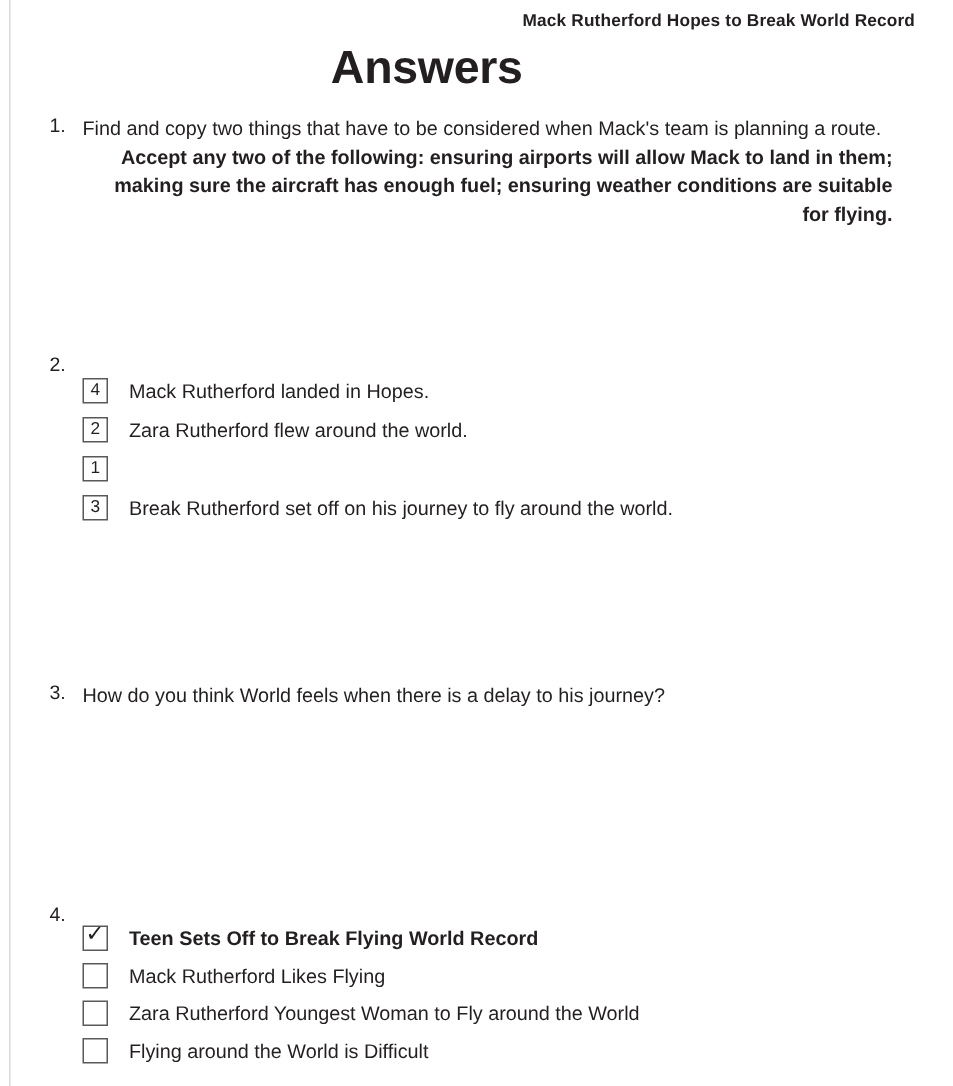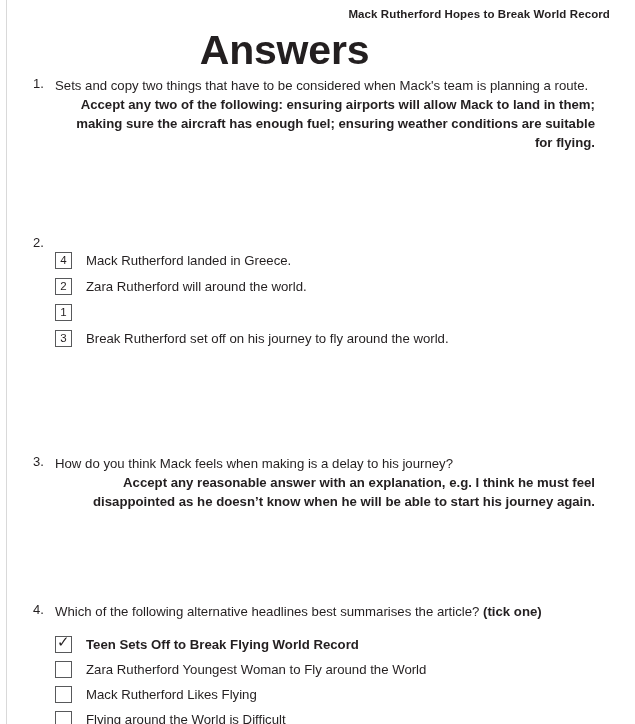--- a/index.html
+++ b/index.html
@@ -39,21 +39,21 @@
     letter-spacing: 0.1px;
     color: #231f20;
     text-align: right;
   }
   .title {
     position: absolute;
     top: 27px;
     left: 0;
     width: 569px;
     text-align: center;
-    font-size: 41px;
+    font-size: 31px;
     font-weight: bold;
     letter-spacing: -0.2px;
     color: #231f20;
   }
   .qlist {
     position: absolute;
     top: 76px;
     left: 0;
     width: 635px;
   }
@@ -165,72 +165,70 @@
   <div class="left-rule"></div>
 
   <div class="header">Mack Rutherford Hopes to Break World Record</div>
 
   <div class="title">Answers</div>
 
   <div class="qlist">
 
     <div class="q" id="q1">
       <div class="qnum">1.</div>
-      <div class="qtext">Sets and copy two things that have to be considered when Mack's team is planning a route.</div>
+      <div class="qtext">Find and copy two things that have to be considered when Mack's team is planning a route.</div>
       <div class="answer">Accept any two of the following: ensuring airports will allow Mack to land in them; making sure the aircraft has enough fuel; ensuring weather conditions are suitable for flying.</div>
     </div>
 
     <div class="q" id="q2">
       <div class="qnum">2.</div>
       <div class="order-list">
         <div class="order-row">
           <div class="order-box">4</div>
-          <div class="order-label">Mack Rutherford landed in Greece.</div>
+          <div class="order-label">Mack Rutherford landed in Hopes.</div>
         </div>
         <div class="order-row">
           <div class="order-box">2</div>
-          <div class="order-label">Zara Rutherford will around the world.</div>
+          <div class="order-label">Zara Rutherford flew around the world.</div>
         </div>
         <div class="order-row">
           <div class="order-box">1</div>
         </div>
         <div class="order-row">
           <div class="order-box">3</div>
           <div class="order-label">Break Rutherford set off on his journey to fly around the world.</div>
         </div>
       </div>
     </div>
 
     <div class="q" id="q3">
       <div class="qnum">3.</div>
-      <div class="qtext">How do you think Mack feels when making is a delay to his journey?</div>
-      <div class="answer">Accept any reasonable answer with an explanation, e.g. I think he must feel disappointed as he doesn’t know when he will be able to start his journey again.</div>
+      <div class="qtext">How do you think World feels when there is a delay to his journey?</div>
     </div>
 
     <div class="q" id="q4">
       <div class="qnum">4.</div>
-      <div class="qtext"><span>Which of the following alternative headlines best summarises the article? </span><span class="bold-inline">(tick one)</span></div>
       <div class="opt-list">
         <div class="opt-row">
           <div class="opt-box">
               <span class="tick">✓</span>
             </div>
           <div class="opt-label correct">Teen Sets Off to Break Flying World Record</div>
         </div>
         <div class="opt-row">
           <div class="opt-box">
               <span class="tick"></span>
             </div>
+          <div class="opt-label">Mack Rutherford Likes Flying</div>
+        </div>
+        <div class="opt-row">
+          <div class="opt-box">
+              <span class="tick"></span>
+            </div>
           <div class="opt-label">Zara Rutherford Youngest Woman to Fly around the World</div>
-        </div>
-        <div class="opt-row">
-          <div class="opt-box">
-              <span class="tick"></span>
-            </div>
-          <div class="opt-label">Mack Rutherford Likes Flying</div>
         </div>
         <div class="opt-row">
           <div class="opt-box">
               <span class="tick"></span>
             </div>
           <div class="opt-label">Flying around the World is Difficult</div>
         </div>
       </div>
     </div>
 

